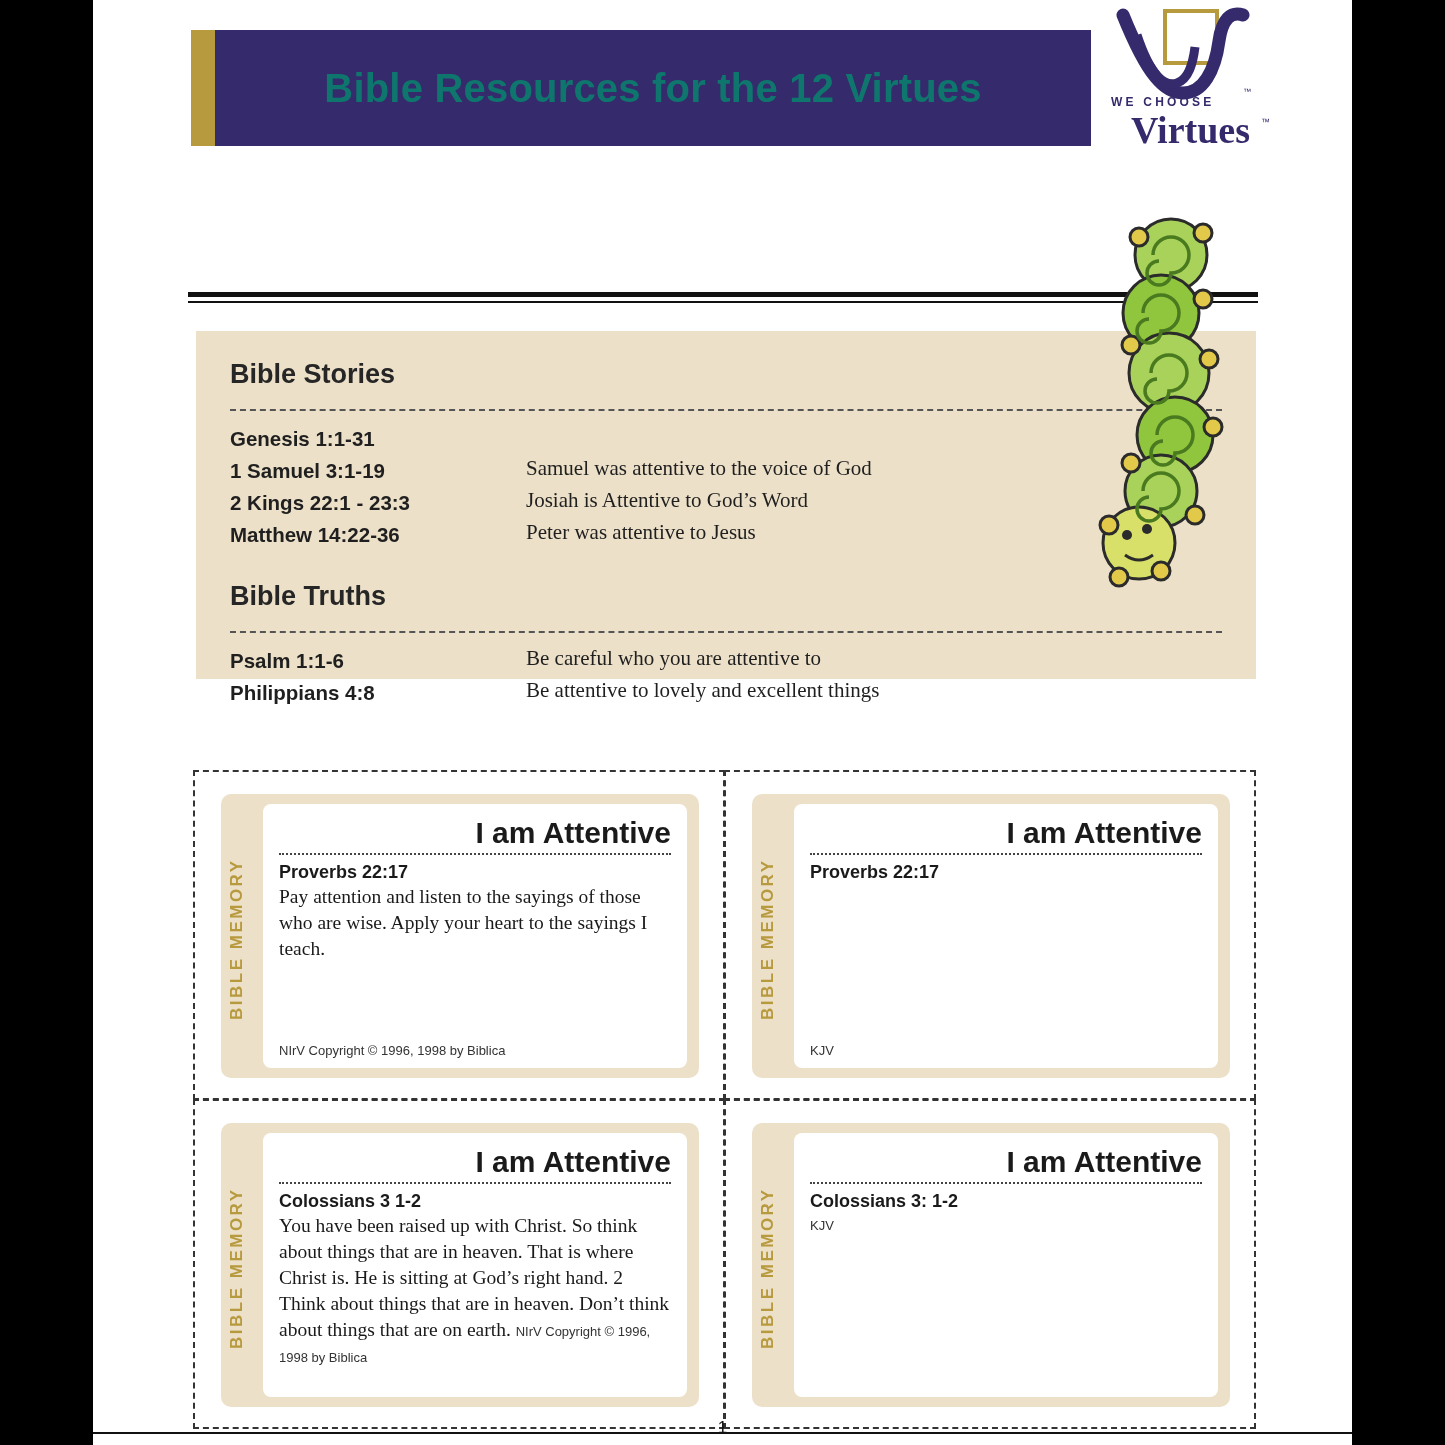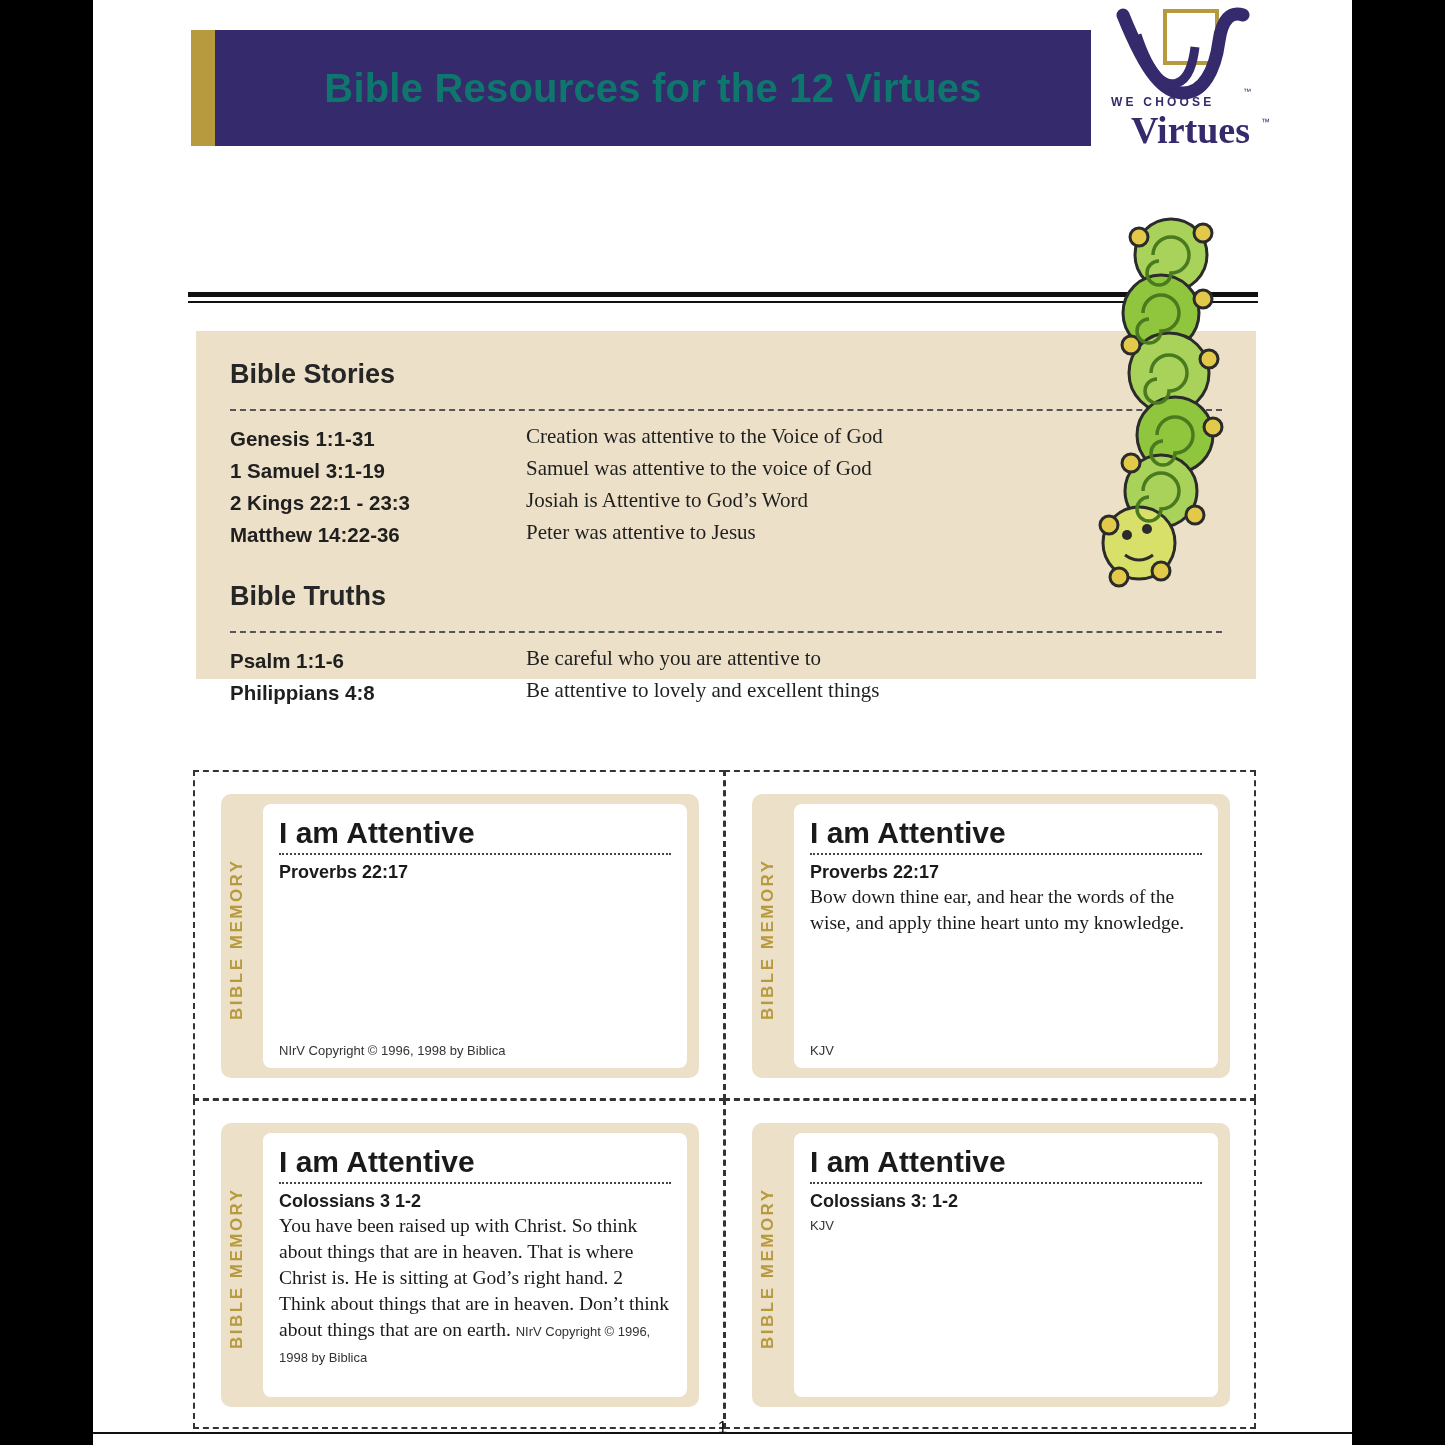--- a/index.html
+++ b/index.html
@@ -229,20 +229,21 @@
     border-radius: 8px;
     box-sizing: border-box;
     padding: 12px 16px 8px 16px;
   }
   .card-title {
     font-size: 30px;
     font-weight: bold;
     color: #1a1a1a;
     line-height: 1.1;
     margin: 0 0 4px 0;
+    text-align: right;
   }
   .card-divider {
     border-top: 2px dotted #444;
     margin: 2px 0 7px 0;
   }
   .card-ref {
     font-size: 18px;
     font-weight: bold;
     color: #1a1a1a;
     margin-bottom: 1px;
@@ -315,21 +316,20 @@
 
   <div class="rule-thick"></div>
   <div class="rule-thin"></div>
 
   <div class="beige-panel">
 
     <div class="panel-heading" style="left:34px; top:28px;">Bible Stories</div>
     <div class="dashline" style="left:34px; top:78px; width:992px;"></div>
 
     <div class="ref-item" style="left:34px; top:96px;">Genesis 1:1-31</div>
-    <div class="ref-desc" style="left:330px; top:93px;">Creation was attentive to the Voice of God</div>
 
     <div class="ref-item" style="left:34px; top:128px;">1 Samuel 3:1-19</div>
     <div class="ref-desc" style="left:330px; top:125px;">Samuel was attentive to the voice of God</div>
 
     <div class="ref-item" style="left:34px; top:160px;">2 Kings 22:1 - 23:3</div>
     <div class="ref-desc" style="left:330px; top:157px;">Josiah is Attentive to God’s Word</div>
 
     <div class="ref-item" style="left:34px; top:192px;">Matthew 14:22-36</div>
     <div class="ref-desc" style="left:330px; top:189px;text-align:center;">Peter was attentive to Jesus</div>
 
@@ -381,33 +381,33 @@
 
   <div class="cards-grid">
 
     <div class="cell c0">
       <div class="card">
         <div class="bible-memory">BIBLE MEMORY</div>
         <div class="card-inner">
           <div class="card-title">I am Attentive</div>
           <div class="card-divider"></div>
           <div class="card-ref">Proverbs 22:17</div>
+          <div class="card-text">Pay attention and listen to the sayings of those who are wise. Apply your heart to the sayings I teach.</div>
           <div class="card-credit-abs">NIrV Copyright © 1996, 1998 by Biblica</div>
         </div>
       </div>
     </div>
 
     <div class="cell c1">
       <div class="card">
         <div class="bible-memory">BIBLE MEMORY</div>
         <div class="card-inner">
           <div class="card-title">I am Attentive</div>
           <div class="card-divider"></div>
           <div class="card-ref">Proverbs 22:17</div>
-          <div class="card-text">Bow down thine ear, and hear the words of the wise, and apply thine heart unto my knowledge.</div>
           <div class="card-credit-abs">KJV</div>
         </div>
       </div>
     </div>
 
     <div class="cell c2">
       <div class="card">
         <div class="bible-memory">BIBLE MEMORY</div>
         <div class="card-inner">
           <div class="card-title">I am Attentive</div>

